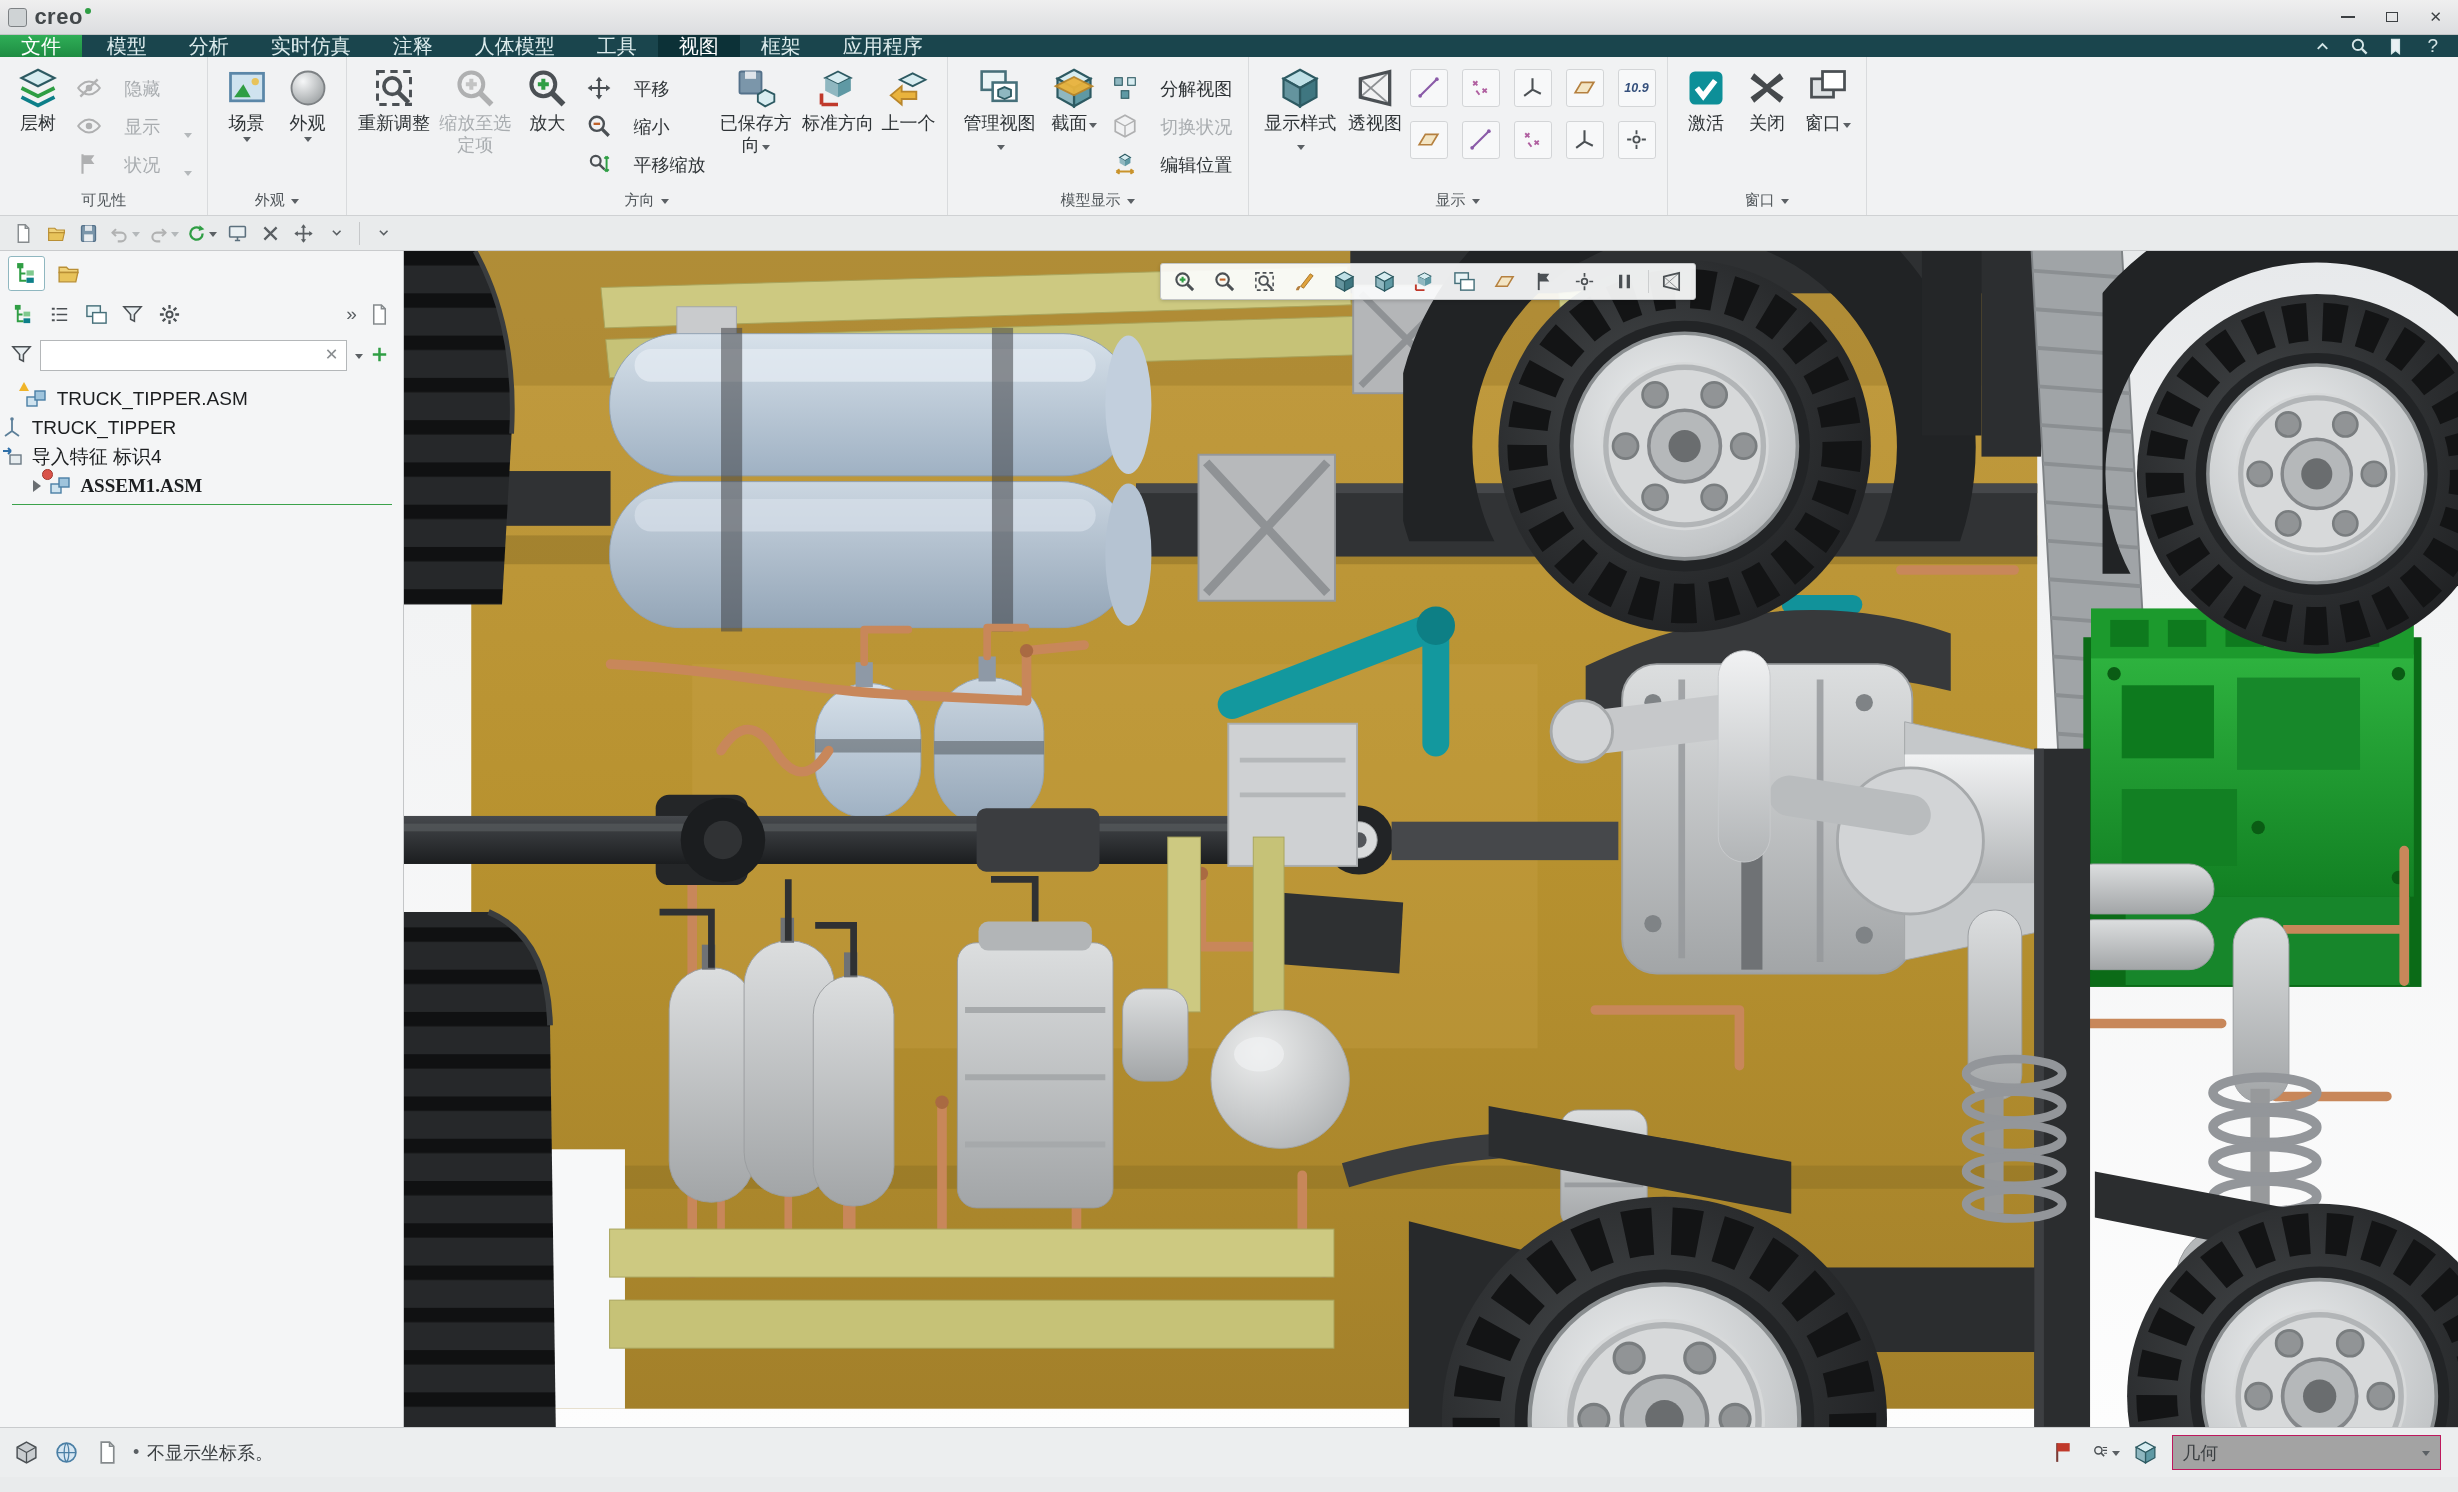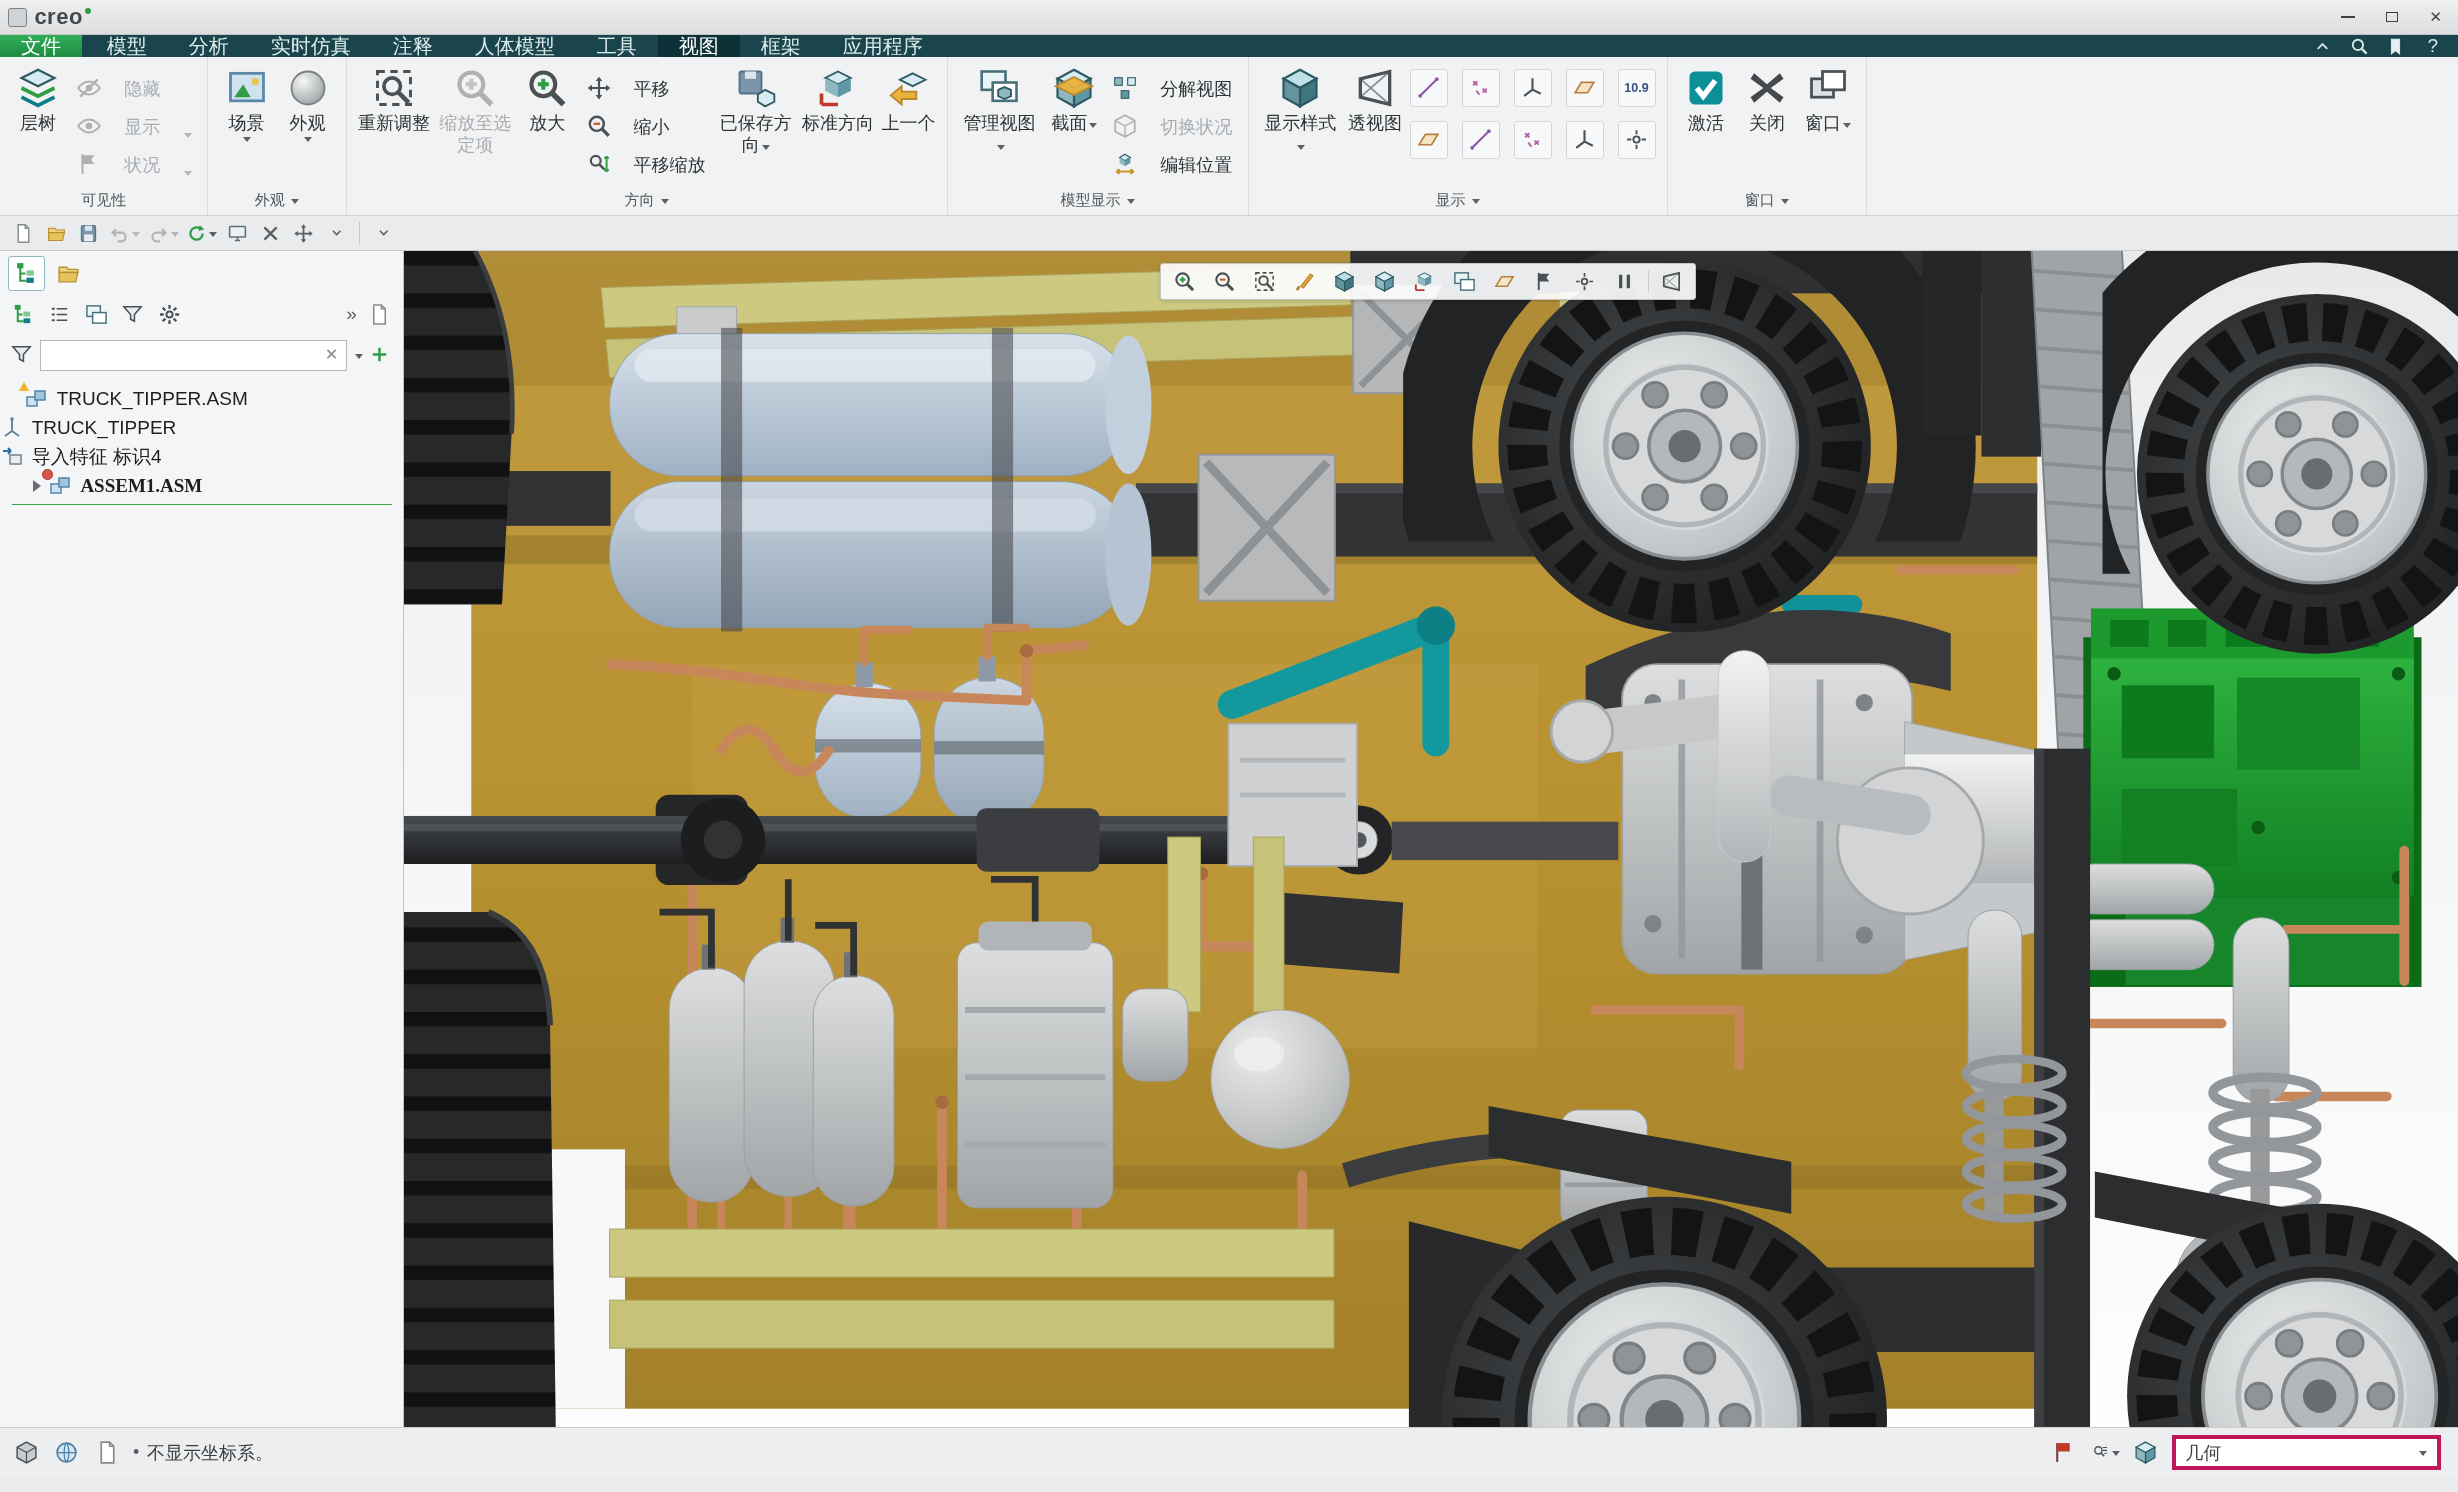--- a/index.html
+++ b/index.html
@@ -33,21 +33,21 @@
     font-size:18px; line-height:22px; color:#2f3437; text-align:center; border-radius:2.9px; }
   .bigbtn .bicon { width:44px; height:44px; margin-bottom:1.9px; }
   .bigbtn .bicon svg { width:100%; height:100%; color:#4b5054; }
   .smallcol { display:flex; flex-direction:column; justify-content:flex-start; padding:0 1.9px; }
   .smallbtn { display:flex; align-items:flex-end; gap:22px; height:38px; padding:0 5.8px; font-size:18px; color:#2f3437; border-radius:2.9px; }
   .smallbtn .sicon { width:26px; height:26px; } .smallbtn .sicon svg { width:100%; height:100%; color:#4b5054; }
   .dd { width:0; height:0; border:4.8px solid transparent; border-top:5.8px solid #5b6064; display:inline-block; margin-left:1.9px; transform:translateY(2.9px); }
   .disabled, .disabled .blabel { color:#a9adb0 !important; }
   .disabled svg { opacity:.4; filter:grayscale(1); }
   .disabled .dd { border-top-color:#b4b8ba; }
-  .togglegrid { display:grid; grid-template-columns:repeat(5,38px); grid-template-rows:38px 38px; gap:14px; padding:5.8px 3.8px; }
+  .togglegrid { display:grid; grid-template-columns:repeat(5,38px); grid-template-rows:38px 38px; gap:14px; padding:5.8px 3.8px;font-style:italic; }
   .tg { border:1px solid #d3d5d7; border-radius:2.9px; background:#f7f8f9; display:flex; align-items:center; justify-content:center; }
   .tg svg { width:25px; height:25px; color:#4b5054; }
   .tg.txt { font-size:12.5px; color:#35507c; font-weight:bold; }
   .rfiller { flex:1; }
 
   .quickbar { height:35px; background:#e9ebec; border-bottom:1px solid #c9cbcd; display:flex; align-items:center; padding-left:7.7px; gap:1.9px; }
   .qbtn { height:29px; min-width:31px; padding:0 2.9px; display:flex; align-items:center; justify-content:center; color:#5a5f63; border-radius:2.9px; }
   .qbtn svg { width:21px; height:21px; color:#5a5f63; }
   .qsep { width:1px; height:23px; background:#c6c8ca; margin:0 5.8px; }
 
@@ -88,21 +88,21 @@
   .fbtn svg { width:23px; height:23px; color:#4b5054; }
   .fsep { width:1px; height:23px; background:#cccecf; margin:0 2.9px; }
 
   .statusbar { height:50px; background:#eceeef; border-top:1px solid #c9cbcd; display:flex; align-items:center;
     padding:0 11.5px; font-size:18px; color:#3c4043; gap:11.5px; }
   .sbi { width:29px; height:29px; display:flex; align-items:center; justify-content:center; }
   .sbi svg { width:25px; height:25px; color:#4b5054; }
   .status-msg { display:flex; align-items:center; gap:7.7px; }
   .bullet { color:#5a5f63; }
   .sb-sp { flex:1; }
-  .filter-combo { width:269px; height:35px; border:4px solid #be185d; background:#ffffff; display:flex; align-items:center;
+  .filter-combo { width:269px; height:35px; border:1px solid #be185d; background:#a3a3a3; display:flex; align-items:center;
     justify-content:space-between; padding:0 9.6px; margin-right:5.8px; }
 </style>
 </head>
 <body>
 
 <svg width="0" height="0" style="position:absolute">
 <defs>
 <symbol id="s-mag" viewBox="0 0 24 24">
         <circle cx="10" cy="10" r="6.5" fill="none" stroke="currentColor" stroke-width="2.4"></circle>
         <line x1="15" y1="15" x2="21" y2="21" stroke="currentColor" stroke-width="3"></line>

